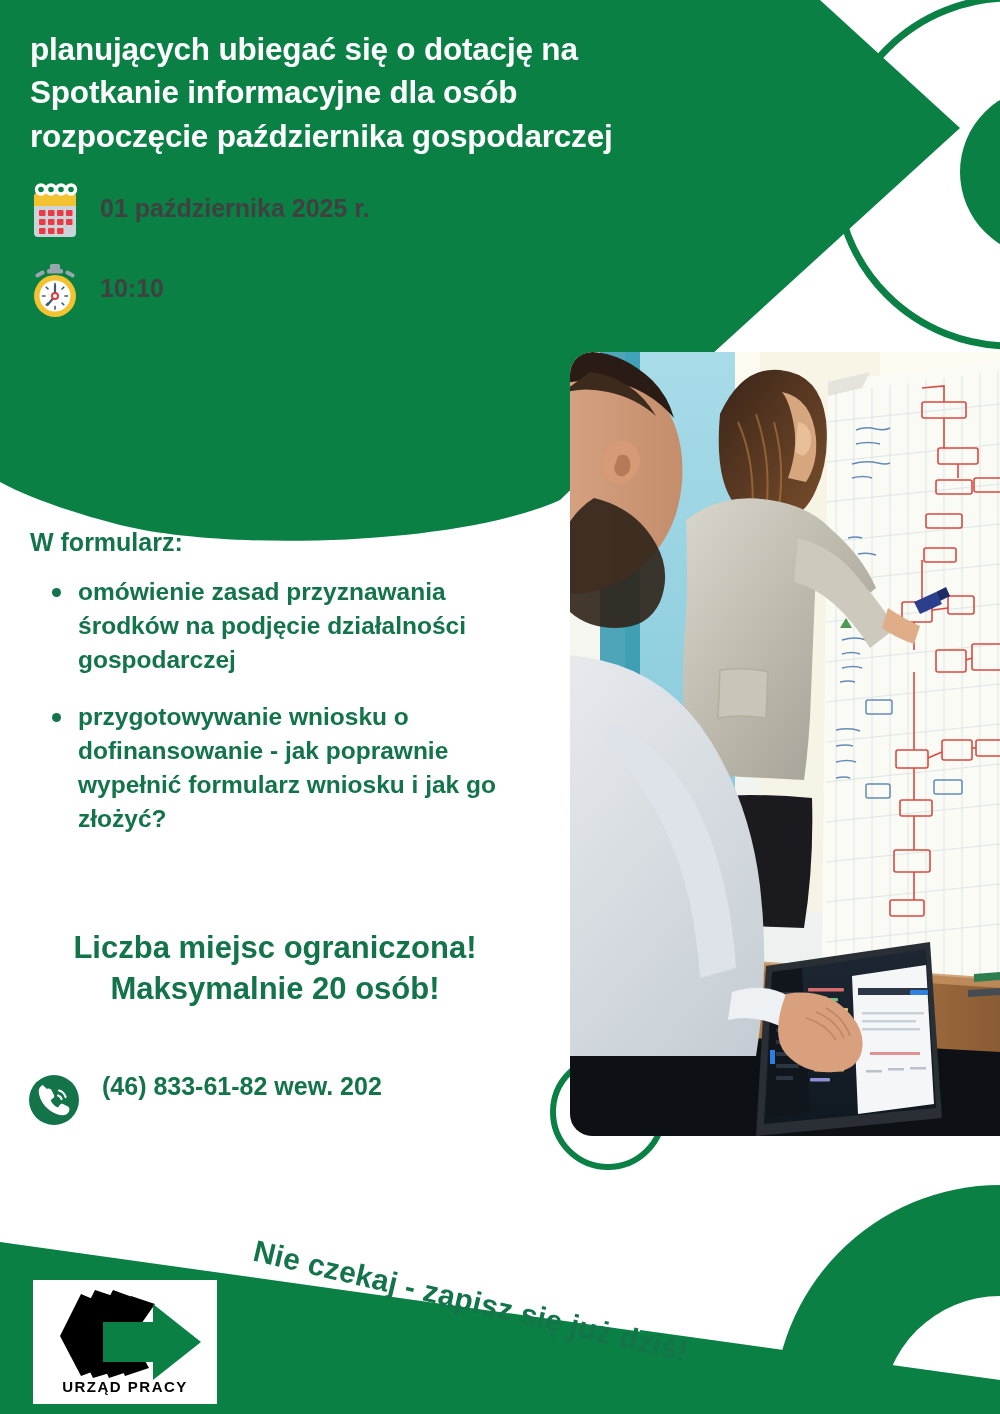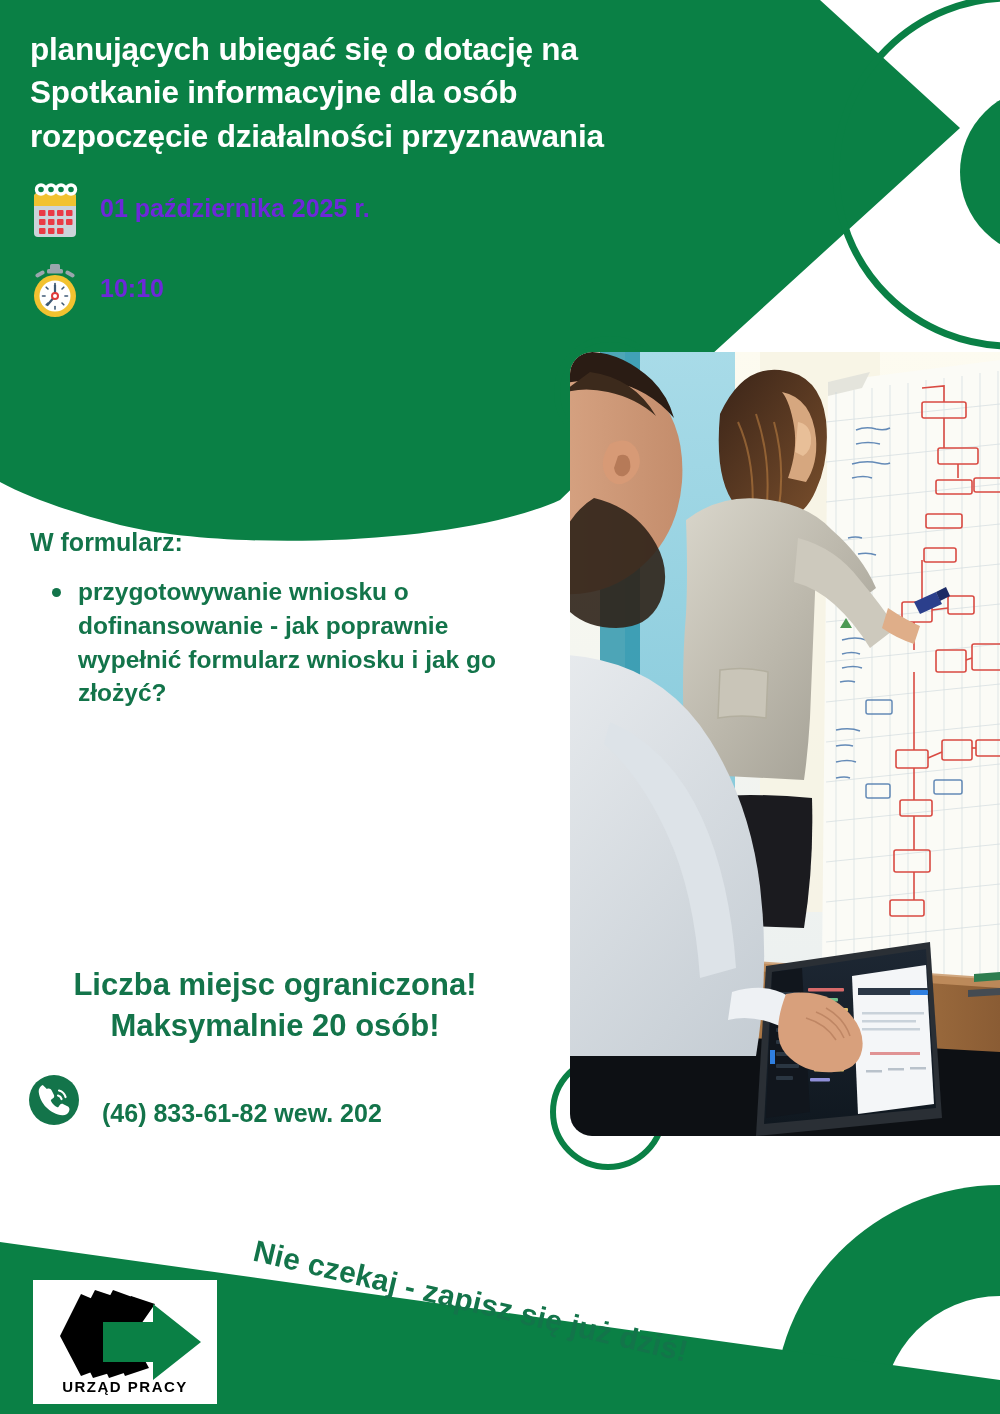--- a/index.html
+++ b/index.html
@@ -42,21 +42,21 @@
     display:flex;
     align-items:flex-start;
     margin-bottom:22px;
   }
   .info-row .ico{
     flex:0 0 58px;
     height:58px;
     display:flex;align-items:center;justify-content:center;
   }
   .info-row .txt{
-    color:#6d28d9;
+    color:#404040;
     font-size:25px;
     font-weight:bold;
     line-height:1.35;
     padding-left:16px;
     padding-top:10px;
   }
   .info-row.loc .txt{padding-top:4px;}
 
   
   .program{
@@ -81,34 +81,34 @@
   .program li::before{
     content:"";
     position:absolute;left:0;top:13px;
     width:9px;height:9px;border-radius:50%;
     background:#13744a;
   }
 
   
   .limit{
     position:absolute;
-    left:30px; top:965px;
+    left:30px; top:928px;
     width:490px;
     text-align:center;
     color:#13744a;
     font-size:31px;
     font-weight:bold;
     line-height:1.32;
   }
 
   
   .phone-row{
     position:absolute;
     left:26px; top:1072px;
-    display:flex;align-items:flex-end;
+    display:flex;align-items:flex-start;
   }
   .phone-row .ico{width:56px;height:56px;display:flex;align-items:center;justify-content:center;}
   .phone-row .txt{
     color:#13744a;font-size:25px;font-weight:bold;padding-left:20px;
   }
 
   
   .slogan{
     position:absolute;
     left:258px; top:1234px;
@@ -171,21 +171,21 @@
       <path d="M1000,1185 A226,226 0 0 0 774,1414 L1000,1414 Z" fill="#0a8045"></path>
       <circle cx="1000" cy="1414" r="118" fill="#ffffff"></circle>
 
       <path d="M640,1330 L1000,1380 L1000,1414 L640,1414 Z" fill="#0a8045"></path>
     </svg>
   </div>
 
   <div class="header-title">
     <div>planujących ubiegać się o dotację na</div>
     <div>Spotkanie informacyjne dla osób</div>
-    <div>rozpoczęcie działalności przyznawania</div>
+    <div>rozpoczęcie października gospodarczej</div>
   </div>
 
   <div class="info-list">
 
     <div class="info-row">
       <span class="ico">
         <svg width="50" height="56" viewBox="0 0 50 56" xmlns="http://www.w3.org/2000/svg">
           <rect x="4" y="10" width="42" height="44" rx="4" fill="#ccd4da"></rect>
           <path d="M4 14 a4 4 0 0 1 4 -4 h34 a4 4 0 0 1 4 4 v9 H4 Z" fill="#f2c230"></path>
           <g stroke="#ffffff" stroke-width="3.4" fill="none" stroke-linecap="round">
@@ -237,20 +237,21 @@
         </svg>
       </span>
       <span class="txt">10:10</span>
     </div>
 
   </div>
 
   <div class="program">
     <div class="program-heading">W formularz:</div>
     <ul>
+      <li>omówienie zasad przyznawania środków na podjęcie działalności gospodarczej</li>
       <li>przygotowywanie wniosku o dofinansowanie - jak poprawnie wypełnić formularz wniosku i jak go złożyć?</li>
     </ul>
   </div>
 
   <div class="limit">
     <div>Liczba miejsc ograniczona!</div>
     <div>Maksymalnie 20 osób!</div>
   </div>
 
   <div class="phone-row">

